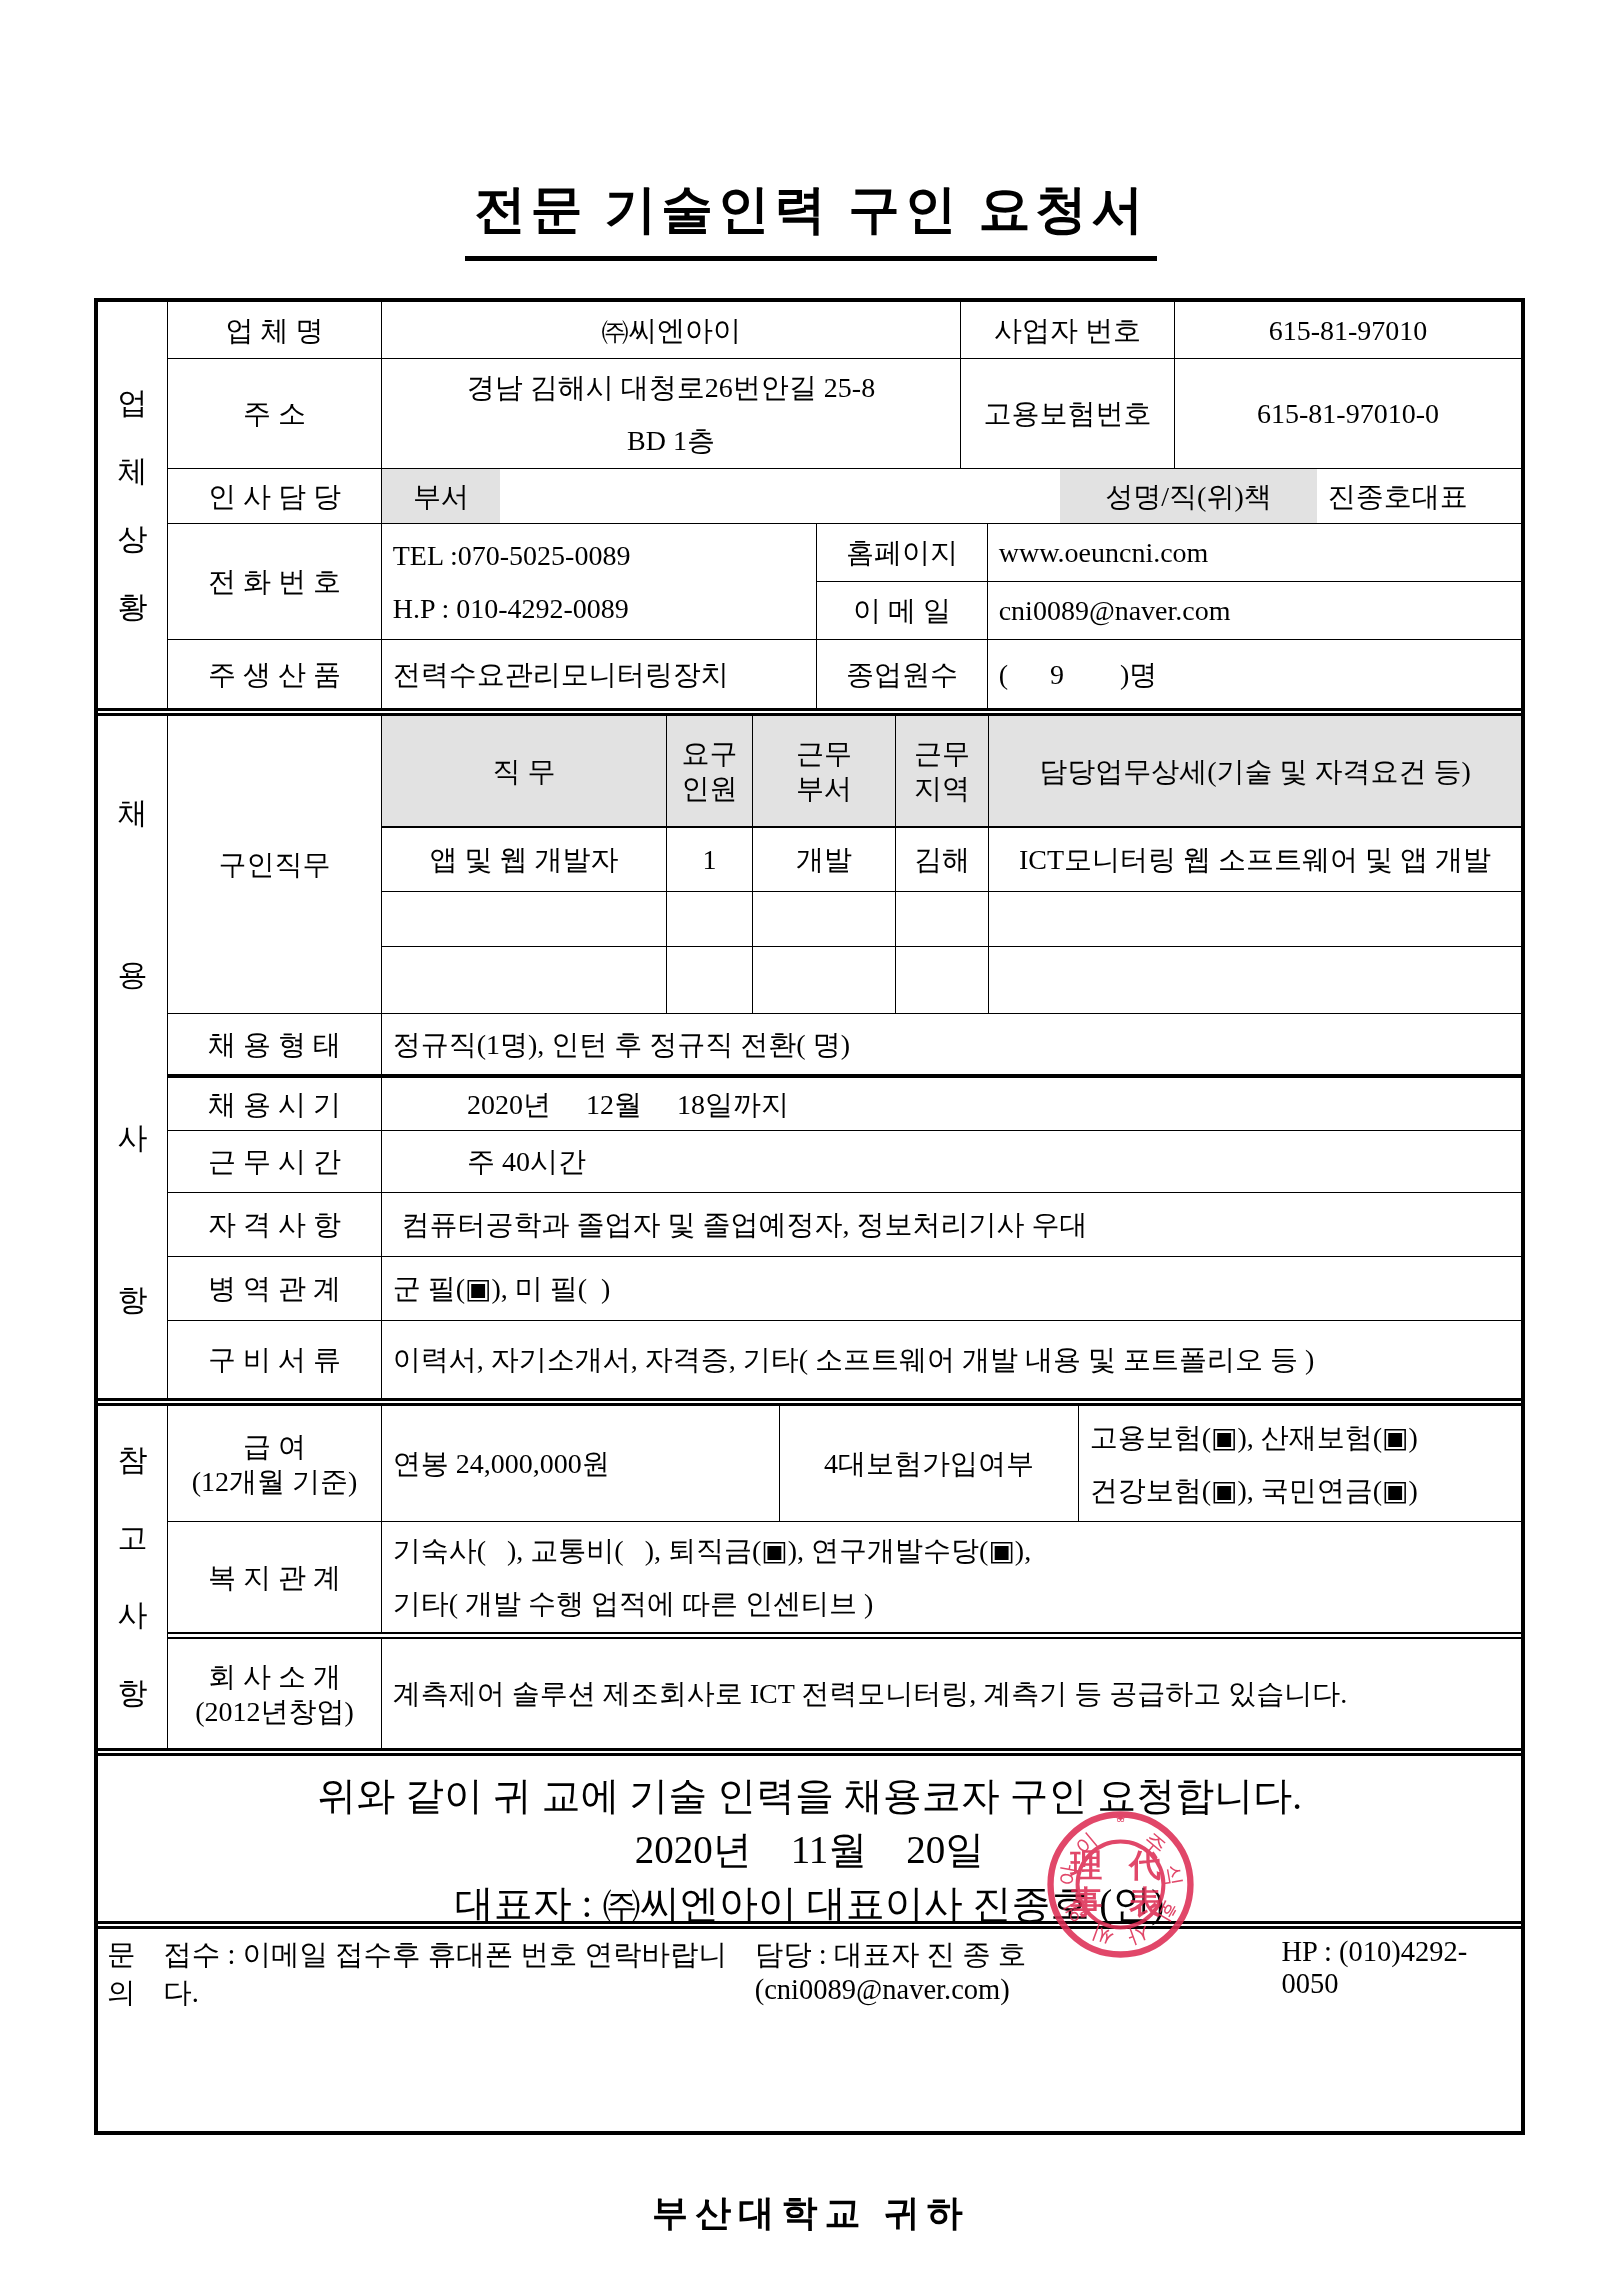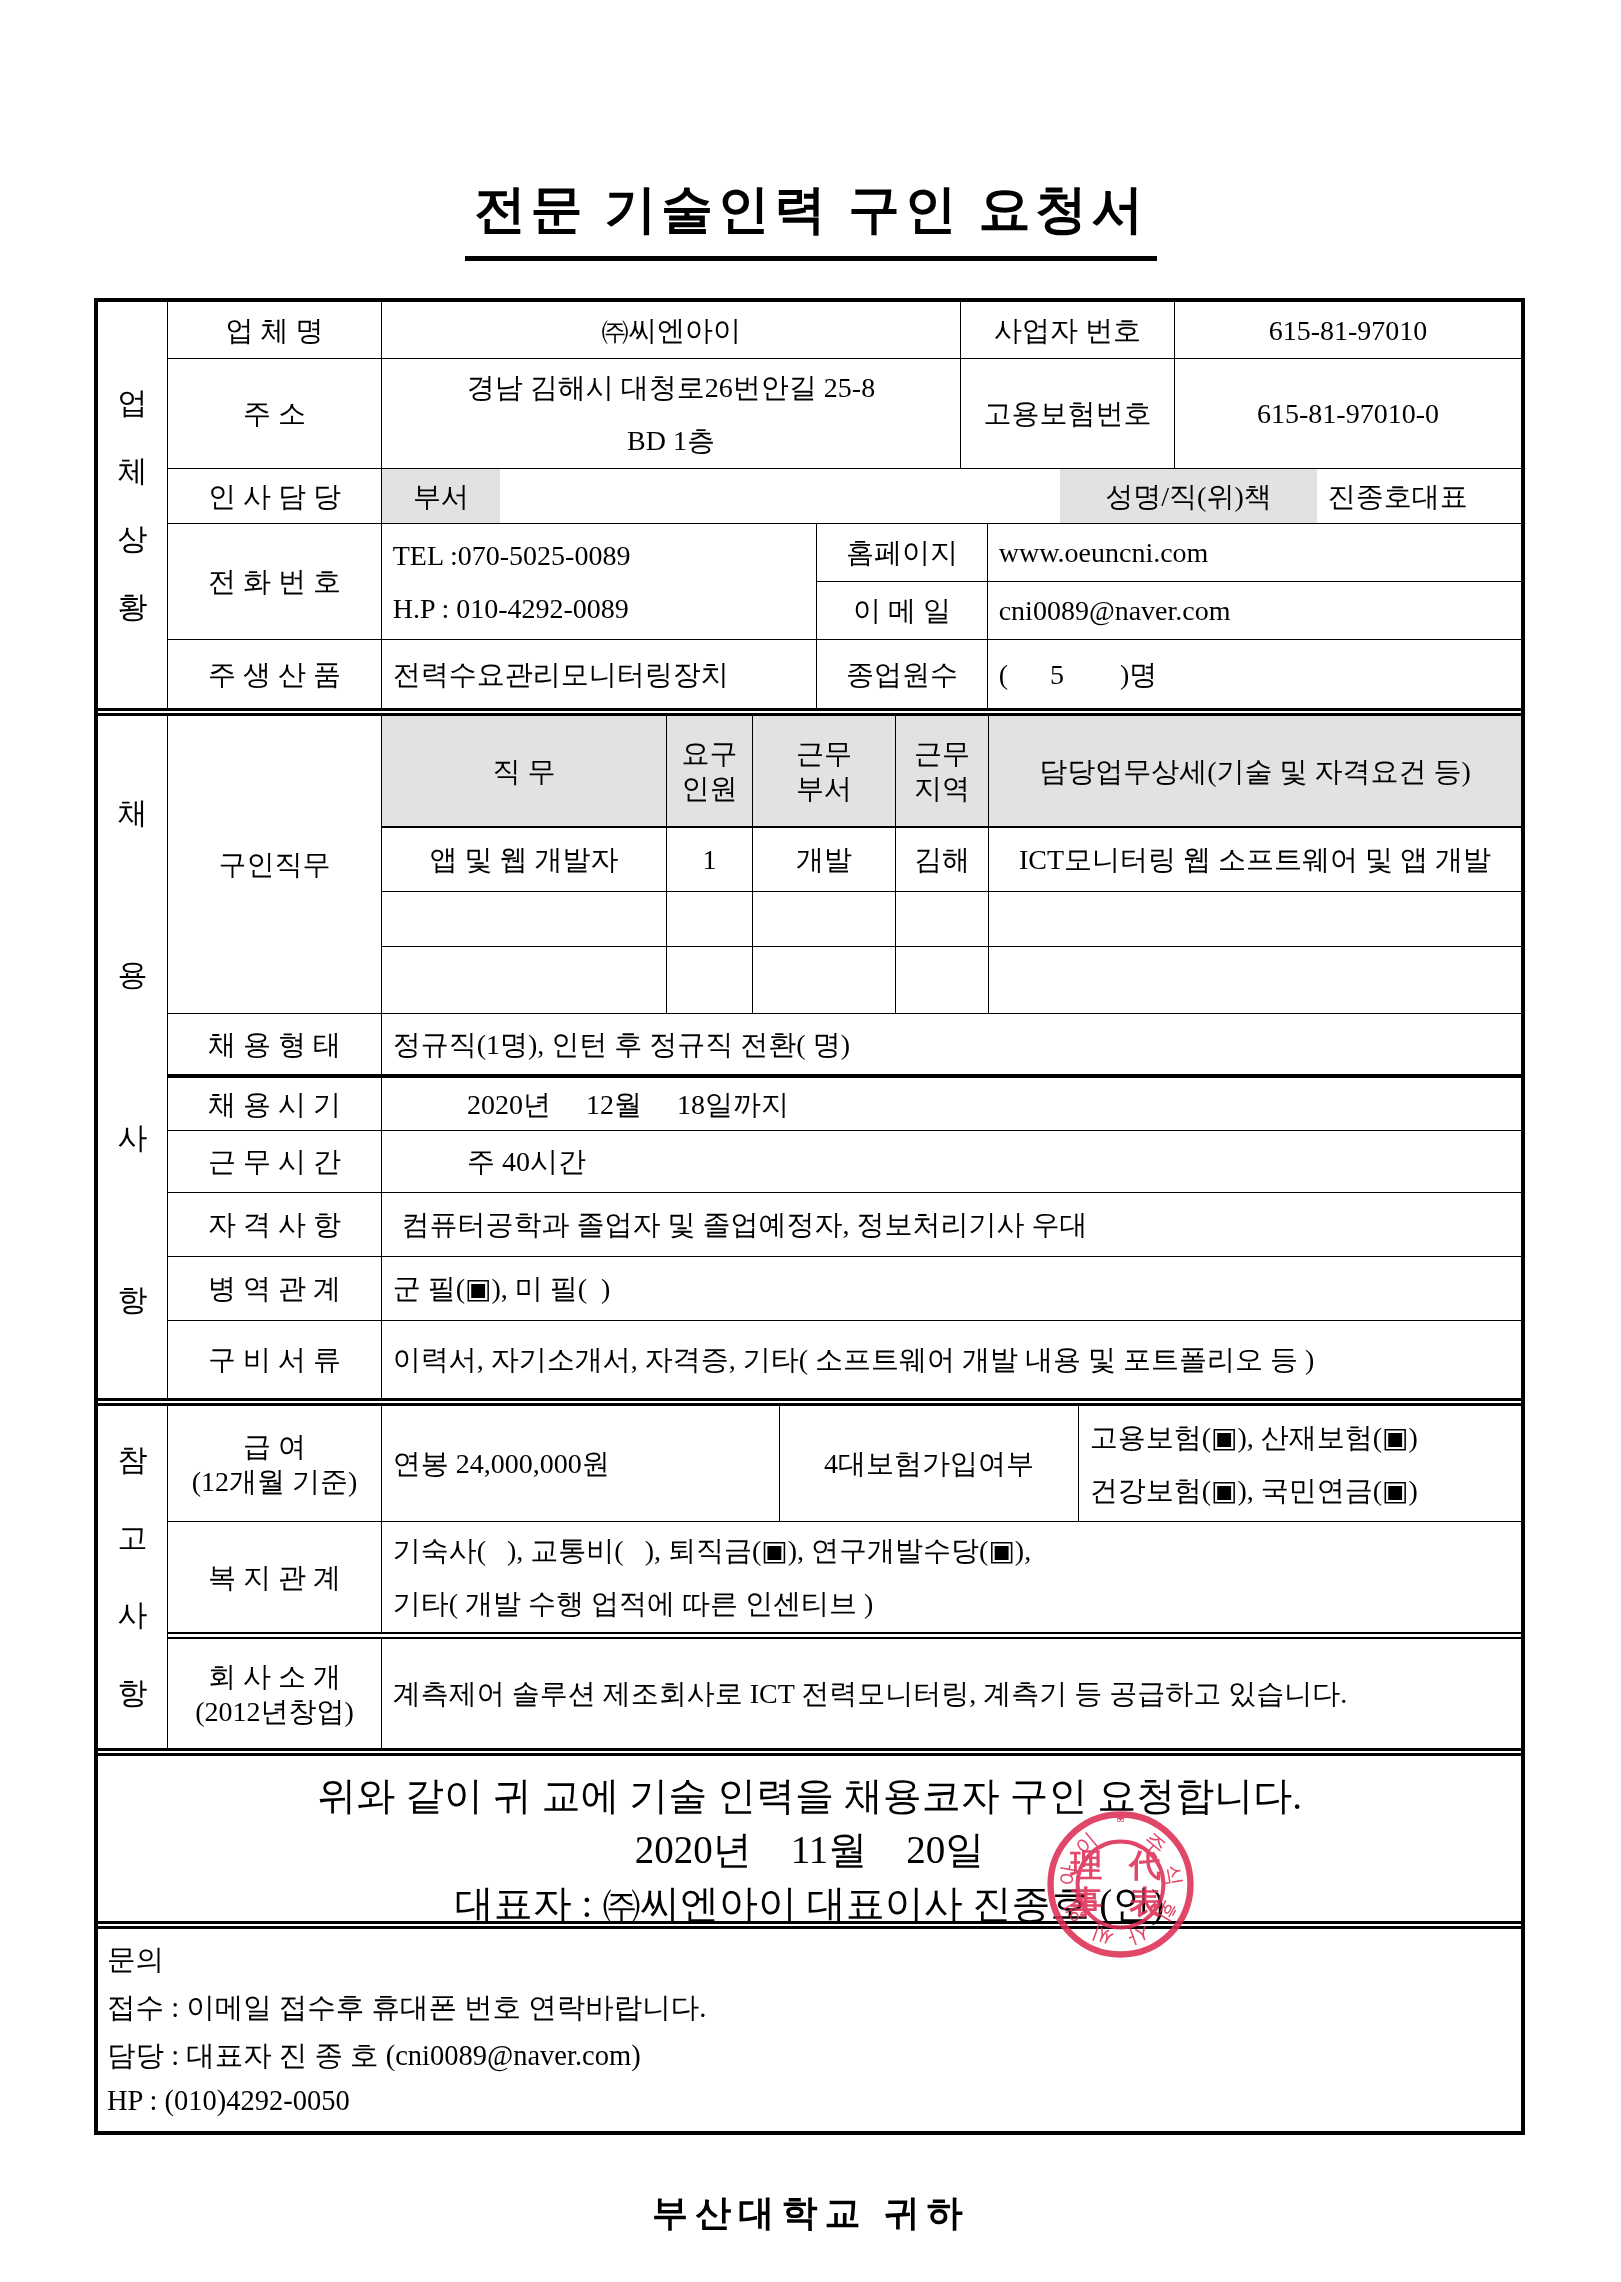--- a/index.html
+++ b/index.html
@@ -69,21 +69,21 @@
   .preline { white-space: pre-line; text-align: center; }
   .thickb { border-bottom: 4.5px solid #000; }
   .dblTop { border-top: 7.1px double #000; }
   .nobb { border-bottom: none; }
   .subcol { flex: 1; display: flex; flex-direction: column; min-width: 0; }
   .subrow { flex: 1; display: flex; border-bottom: 1.8px solid #000; }
   .subrow:last-child { border-bottom: none; }
   
   .stmt { flex-direction: column; justify-content: space-around; padding: 12.5px 0; height: 173px; font-size: 39px; }
   .stmt .line { text-align: center; width: 100%; }
-  .inq { flex-direction: column; justify-content: space-around; align-items: flex-start; padding: 7.1px 0 9px 9px; height: 210px; font-size: 28.5px; }
+  .inq { flex-direction: row; justify-content: space-around; align-items: flex-start; padding: 7.1px 0 9px 9px; height: 210px; font-size: 28.5px; }
   
   .footer {
     position: absolute; top: 2189px; left: 0; width: 100%;
     text-align: center; font-size: 36px; font-weight: bold; letter-spacing: 7.1px;
   }
   
   .seal { position: absolute; left: 1041px; top: 1805px; width: 159px; height: 159px; z-index: 5; opacity: .88; }
 </style>
 </head>
 <body>
@@ -140,21 +140,21 @@
             <div class="subrow">
               <div class="cell w192">이 메 일</div>
               <div class="cell f1 left">cni0089@naver.com</div>
             </div>
           </div>
         </div>
         <div class="row" style="height:68px">
           <div class="cell w240">주 생 산 품</div>
           <div class="cell w488 left">전력수요관리모니터링장치</div>
           <div class="cell w192">종업원수</div>
-          <div class="cell f1 left pre">(      5        )명</div>
+          <div class="cell f1 left pre">(      9        )명</div>
         </div>
       </div>
     </div>
 
     <div class="sec">
       <div class="side-col side-spread">
         <span>채</span>
         <span>용</span>
         <span>사</span>
         <span>항</span>

